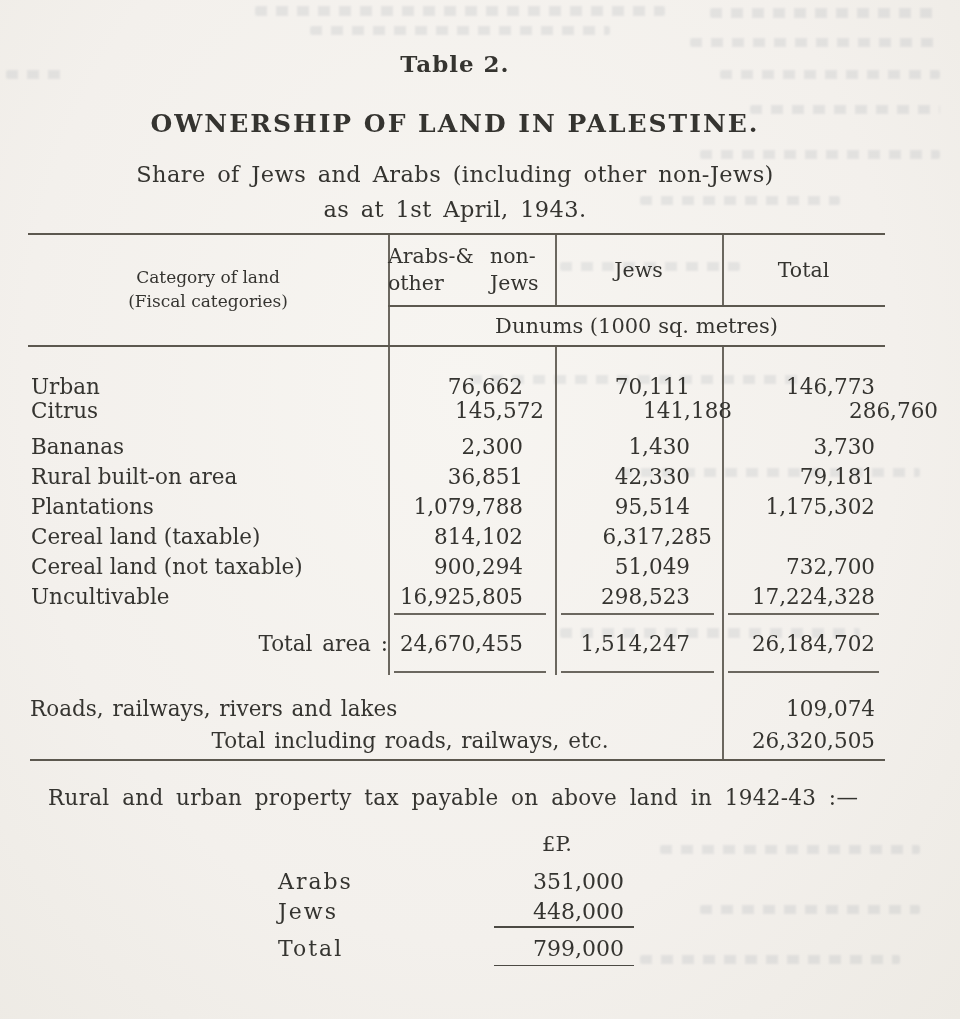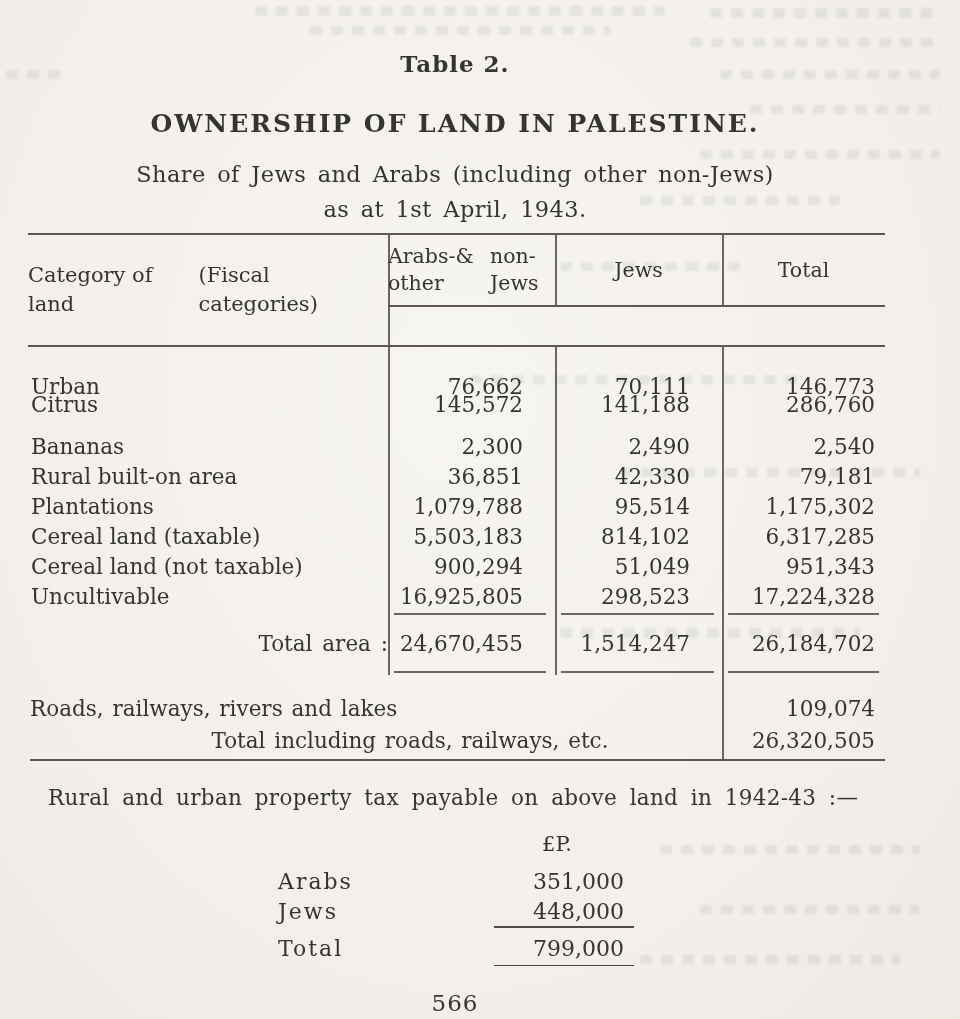--- a/index.html
+++ b/index.html
@@ -34,22 +34,22 @@
   .hr-sub{left:360px;top:70px;width:497px;height:1.6px;}
   .hr-full{left:0;top:110px;width:857px;}
   .hr-seg{height:1.6px;background:#6b675f;}
   .seg-a{left:366px;width:152px;}
   .seg-b{left:533px;width:153px;}
   .seg-c{left:700px;width:151px;}
   .seg-top{top:378px;}
   .seg-bot{top:436px;}
   .hr-final{left:2px;top:524px;width:855px;}
   .th-cat{position:absolute;left:0;top:0;width:360px;height:110px;
-    display:flex;flex-direction:row;justify-content:center;align-items:center;
-    font-size:21px;line-height:1.4;}
+    display:flex;flex-direction:column;justify-content:center;align-items:center;
+    font-size:17px;line-height:1.4;}
   .th-arabs{position:absolute;left:360px;top:0;width:167px;height:70px;
     display:flex;flex-direction:row;justify-content:center;align-items:center;
     font-size:20.5px;line-height:1.3;}
   .th-jews{position:absolute;left:527px;top:0;width:167px;height:70px;
     display:flex;align-items:center;justify-content:center;font-size:20.5px;}
   .th-total{position:absolute;left:694px;top:0;width:163px;height:70px;
     display:flex;align-items:center;justify-content:center;font-size:20.5px;}
   .unit-row{position:absolute;left:360px;top:72px;width:497px;height:38px;
     display:flex;align-items:center;justify-content:center;font-size:21px;}
   .body-row{position:absolute;left:0;width:857px;height:30px;
@@ -132,62 +132,62 @@
       <span>Category of land</span>
       <span>(Fiscal categories)</span>
     </div>
     <div class="th-arabs">
       <span>Arabs-&amp; other</span>
       <span>non-Jews</span>
     </div>
     <div class="th-jews">Jews</div>
     <div class="th-total">Total</div>
 
+    <div class="unit-row">Dunums (1000 sq. metres)</div>
 
     <div class="body-row" style="top:136px;">
       <div class="c-cat">Urban</div>
       <div class="c-num">76,662</div>
       <div class="c-num">70,111</div>
       <div class="c-num last">146,773</div>
     </div>
-    <div class="body-row" style="top:154px;">
+    <div class="body-row" style="top:160px;gap:21px;">
       <div class="c-cat">Citrus</div>
       <div class="c-num">145,572</div>
       <div class="c-num">141,188</div>
       <div class="c-num last">286,760</div>
     </div>
     <div class="body-row" style="top:196px;">
       <div class="c-cat">Bananas</div>
       <div class="c-num">2,300</div>
-      <div class="c-num">2,490</div>
-      <div class="c-num last">2,540</div>
+      <div class="c-num">1,430</div>
+      <div class="c-num last">3,730</div>
     </div>
     <div class="body-row" style="top:226px;">
       <div class="c-cat">Rural built-on area</div>
       <div class="c-num">36,851</div>
       <div class="c-num">42,330</div>
       <div class="c-num last">79,181</div>
     </div>
     <div class="body-row" style="top:256px;">
       <div class="c-cat">Plantations</div>
       <div class="c-num">1,079,788</div>
       <div class="c-num">95,514</div>
       <div class="c-num last">1,175,302</div>
     </div>
     <div class="body-row" style="top:286px;">
       <div class="c-cat">Cereal land (taxable)</div>
-      <div class="c-num">5,503,183</div>
       <div class="c-num">814,102</div>
       <div class="c-num last">6,317,285</div>
     </div>
     <div class="body-row" style="top:316px;">
       <div class="c-cat">Cereal land (not taxable)</div>
       <div class="c-num">900,294</div>
       <div class="c-num">51,049</div>
-      <div class="c-num last">951,343</div>
+      <div class="c-num last">732,700</div>
     </div>
     <div class="body-row" style="top:346px;">
       <div class="c-cat">Uncultivable</div>
       <div class="c-num">16,925,805</div>
       <div class="c-num">298,523</div>
       <div class="c-num last">17,224,328</div>
     </div>
 
     <div class="total-row">
       <div class="total-label">Total area :</div>
@@ -221,15 +221,14 @@
       <span class="val">448,000</span>
     </div>
     <div class="tax-rule"></div>
     <div class="tax-row tax-total">
       <span class="lbl">Total</span>
       <span class="val">799,000</span>
     </div>
     <div class="tax-rule"></div>
   </div>
 
-  <div class="page-number">566</div>
 
 </div>
 
 </body></html>

